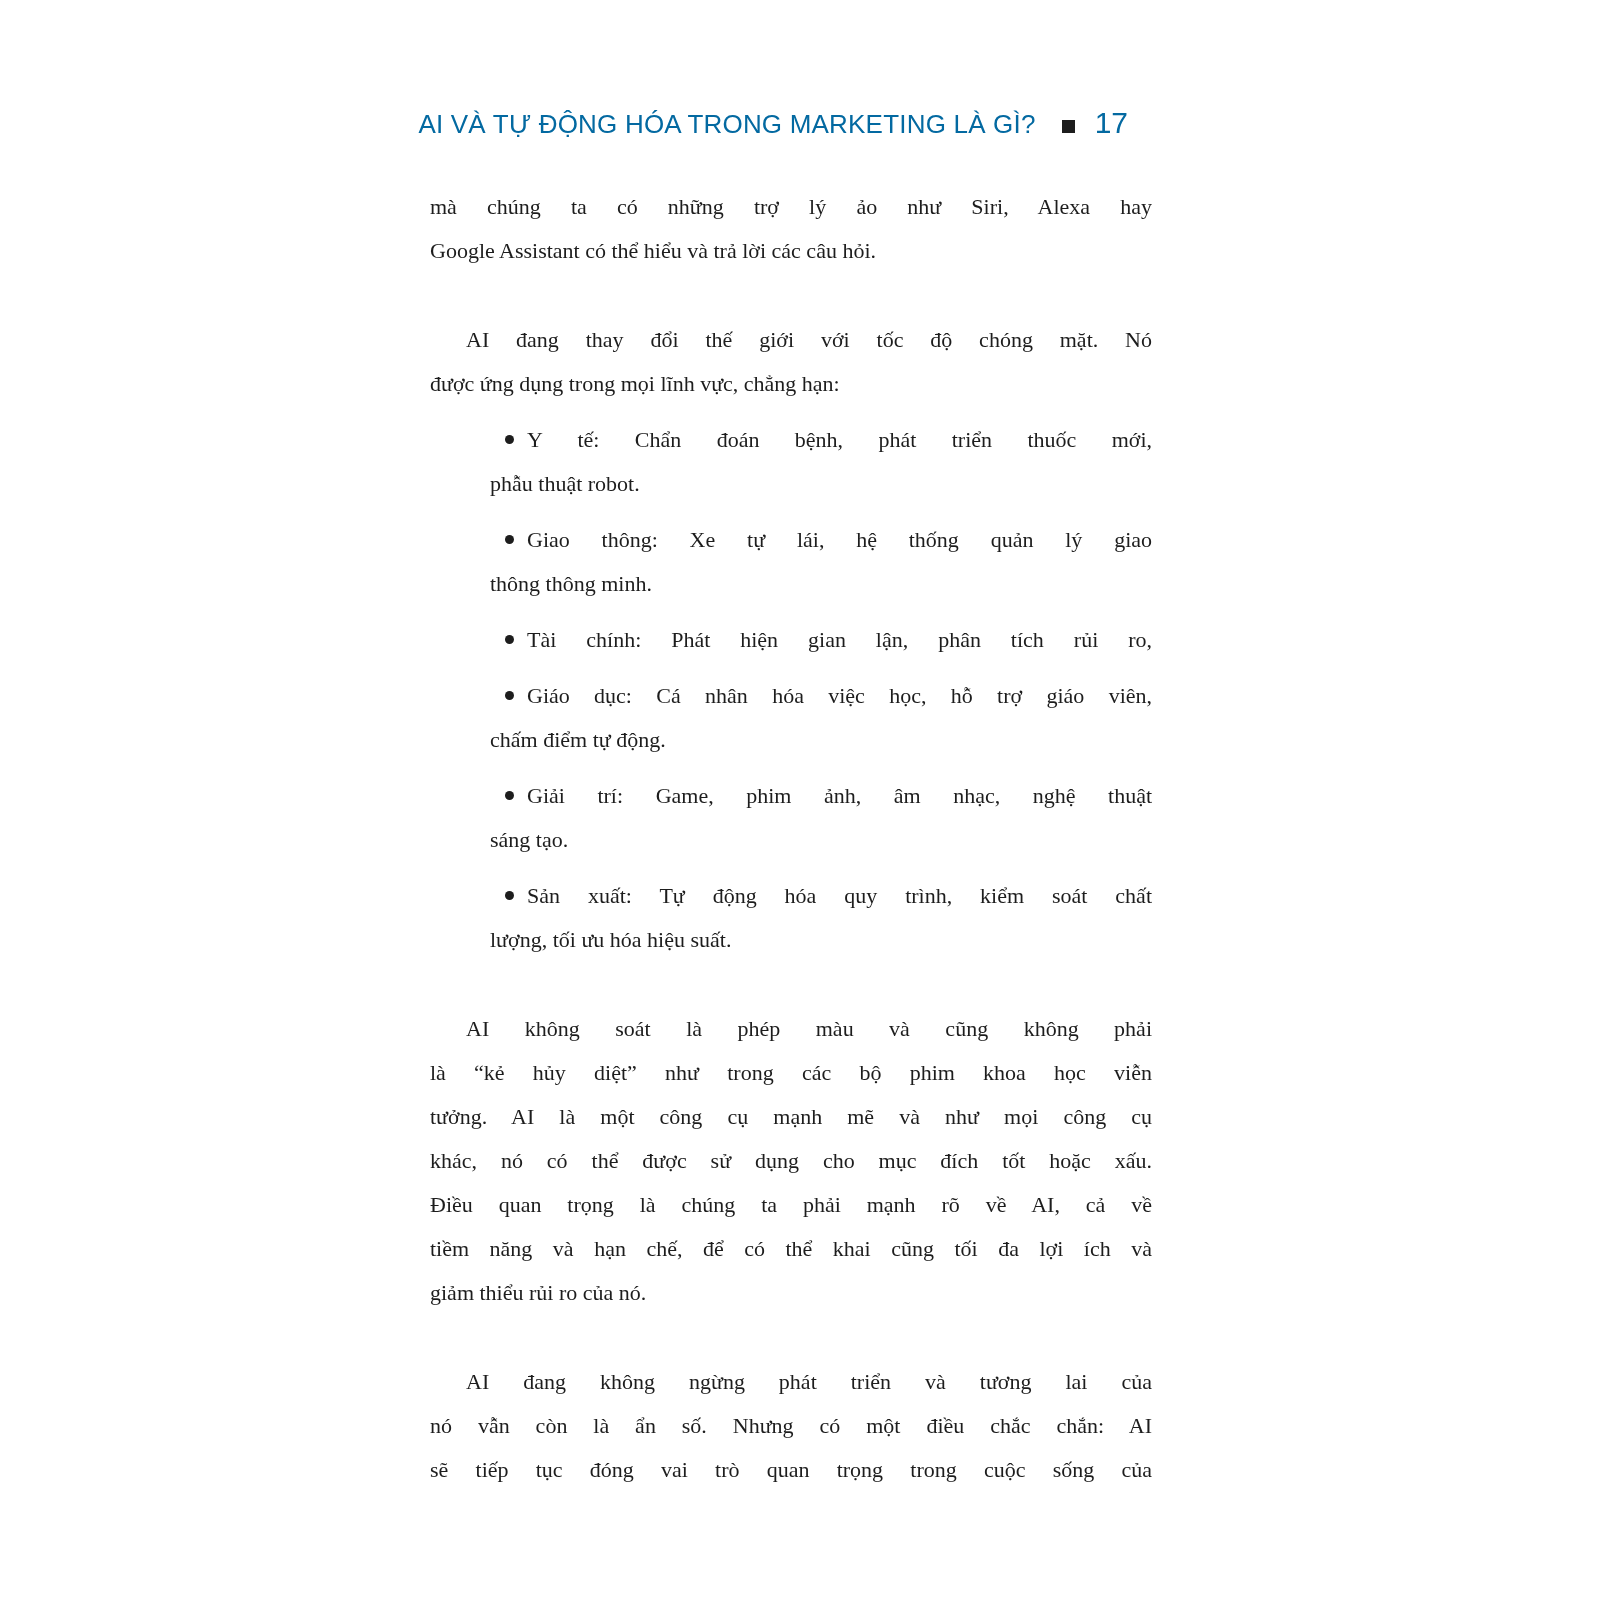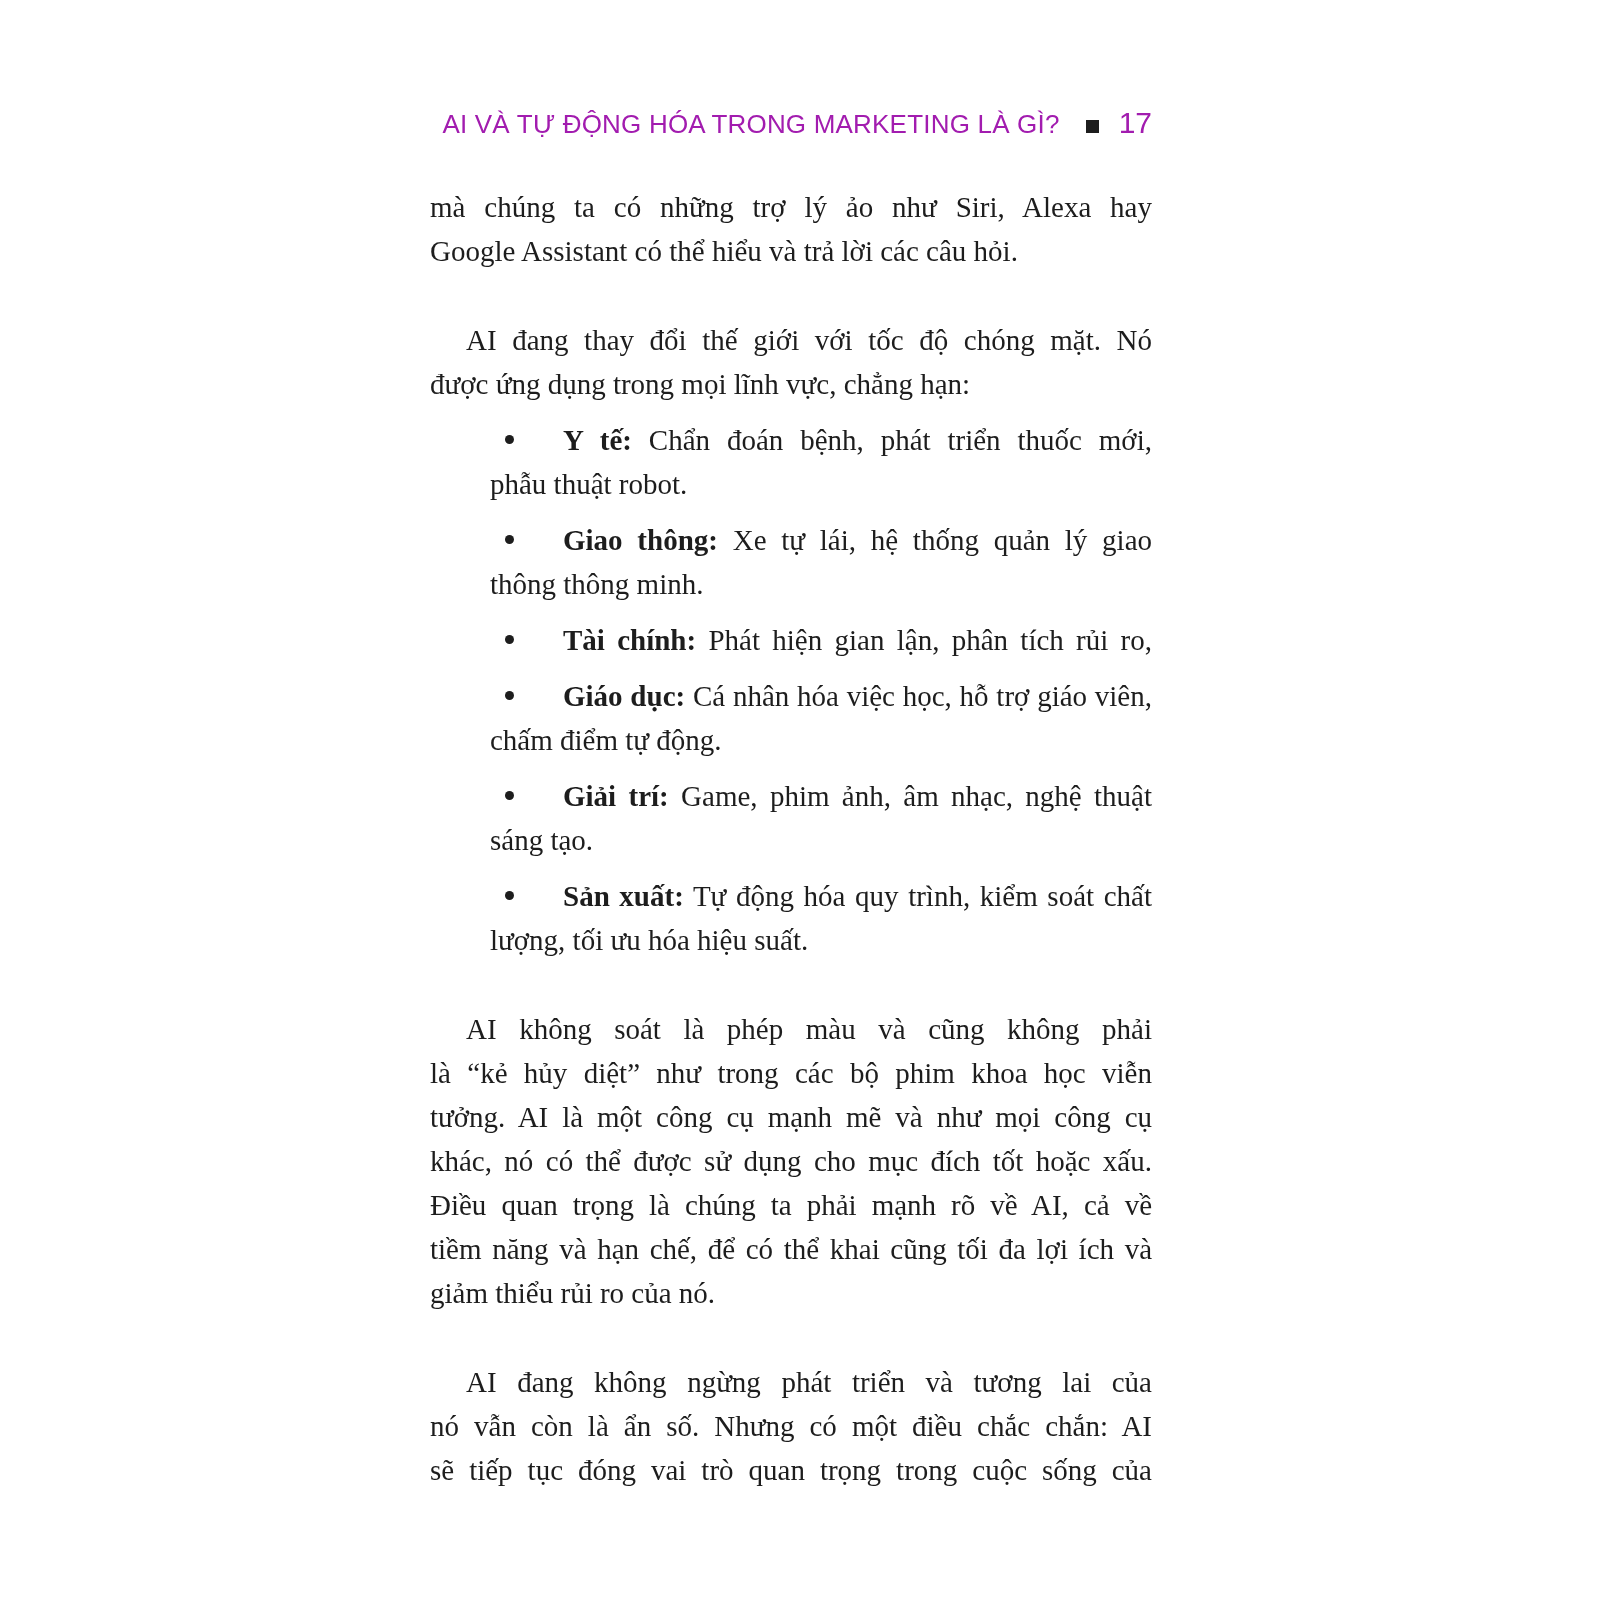--- a/index.html
+++ b/index.html
@@ -3,47 +3,47 @@
 <meta charset="utf-8">
 <style>
   html,body { margin:0; padding:0; background:#ffffff; }
   .page {
     position:relative; width:1600px; height:1600px; background:#ffffff;
     font-family:"Liberation Serif","DejaVu Serif",serif; color:#1d1d1d;
     overflow:hidden;
   }
   
   .running-header {
-    position:absolute; left:430px; top:106px; width:722px;
+    position:absolute; left:406px; top:106px; width:722px;
     text-align:right; white-space:nowrap;
     font-family:"Liberation Sans","DejaVu Sans",sans-serif;
-    font-size:26px; letter-spacing:0.2px; color:#a21caf;
+    font-size:26px; letter-spacing:0.2px; color:#0369a1;
   }
   .running-header .sq {
     display:inline-block; width:13px; height:13px; background:#1d1d1d;
     margin:0 20px 0 26px;
   }
   .running-header .num { font-size:30px; letter-spacing:0; }
   
   .page-body {
     position:absolute; left:430px; top:185px; width:722px;
-    font-size:29px; color:#1d1d1d;
+    font-size:22px; color:#1d1d1d;
   }
   .line { height:44px; line-height:44px; }
   .jl { text-align:justify; text-align-last:justify; }
   .ind { text-indent:36px;margin-top:45px; }
   .para { margin:0 0 12px 0; }
   .bullet { position:relative; margin:0 0 12px 0; }
   .bullet .dot {
     position:absolute; left:75px; top:17px; width:9px; height:9px;
     border-radius:50%; background:#1d1d1d;
   }
   .bf { margin-left:97px; }   
   .bc { margin-left:60px; }   
-  b { font-weight:bold;margin-left:36px; }
+  b { font-weight:normal; }
 </style>
 </head>
 <body>
 
 <div class="page">
 
   <div class="running-header">
     <span>AI VÀ TỰ ĐỘNG HÓA TRONG MARKETING LÀ GÌ?</span><span class="sq"></span><span class="num">17</span>
   </div>
 

